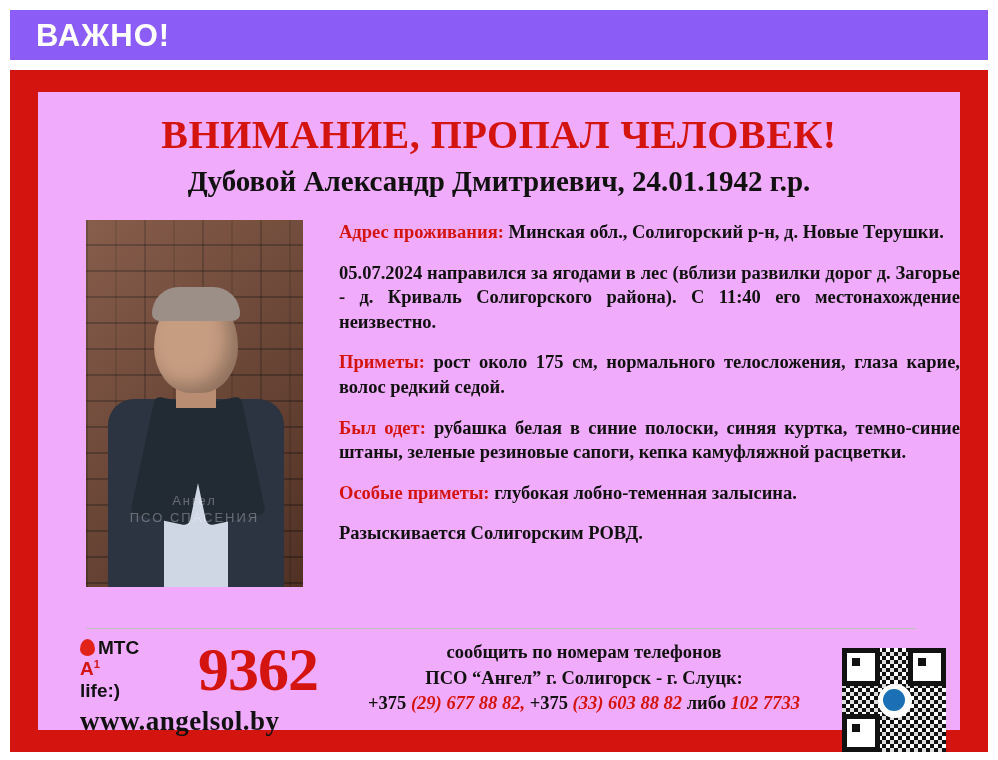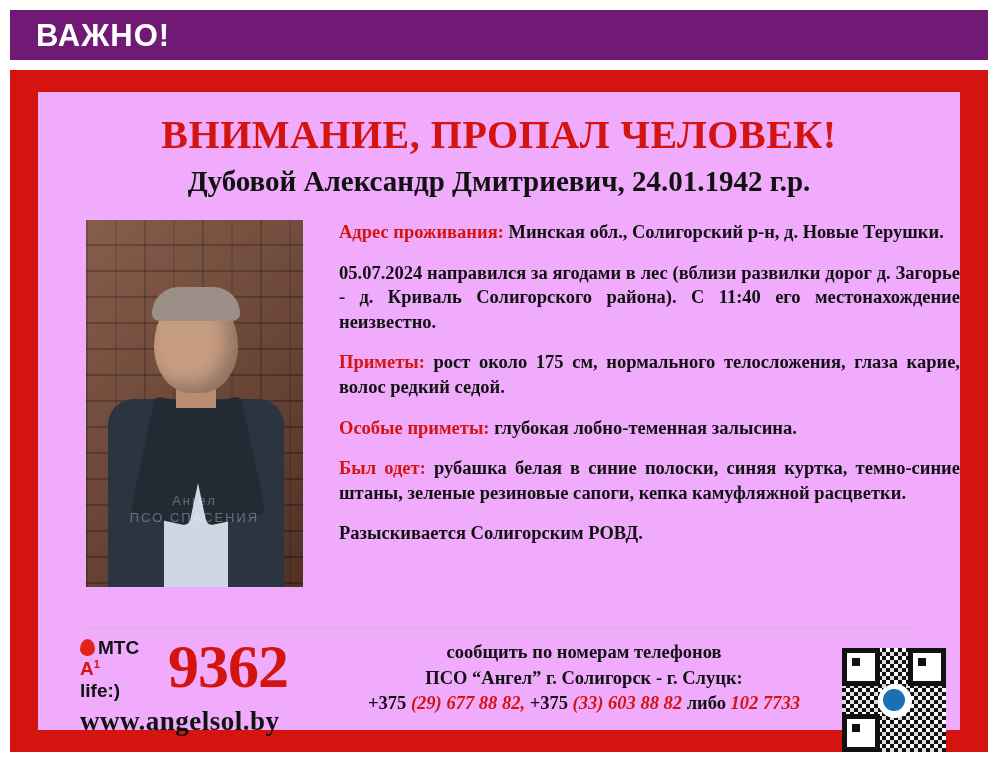--- a/index.html
+++ b/index.html
@@ -28,21 +28,21 @@
     width: 998px;
     height: 68px;
     background: #ffffff;
   }
   .important-bar-inner {
     position: absolute;
     left: 10px;
     top: 10px;
     width: 978px;
     height: 50px;
-    background: #701a75;
+    background: #8b5cf6;
     display: flex;
     align-items: center;
   }
   .important-text {
     color: #ffffff;
     font-family: "Liberation Sans", sans-serif;
     font-weight: bold;
     font-size: 31px;
     letter-spacing: 1px;
     padding-left: 26px;
@@ -255,21 +255,22 @@
     display: flex;
   }
   .phone-block {
     width: 262px;
     margin-left: 42px;
     flex: 0 0 auto;
     position: relative;
   }
   .op-row {
     display: flex;
-    align-items: flex-start;
+    align-items: center;
+    gap: 30px;
   }
   .op-labels {
     width: 88px;
   }
   .mts {
     display: flex;
     align-items: center;
     font-family: "Liberation Sans", sans-serif;
     font-weight: bold;
     font-size: 19px;
@@ -428,27 +429,27 @@
           </p>
 
           <p class="para">05.07.2024 направился за ягодами в лес (вблизи развилки дорог д. Загорье - д. Криваль Солигорского района). С 11:40 его местонахождение неизвестно.</p>
 
           <p class="para">
             <span class="lbl">Приметы:</span>
             <span>рост около 175 см, нормального телосложения, глаза карие, волос редкий седой.</span>
           </p>
 
           <p class="para">
+            <span class="lbl">Был одет:</span>
+            <span>рубашка белая в синие полоски, синяя куртка, темно-синие штаны, зеленые резиновые сапоги, кепка камуфляжной расцветки.</span>
+          </p>
+
+          <p class="para">
             <span class="lbl">Особые приметы:</span>
             <span>глубокая лобно-теменная залысина.</span>
-          </p>
-
-          <p class="para">
-            <span class="lbl">Был одет:</span>
-            <span>рубашка белая в синие полоски, синяя куртка, темно-синие штаны, зеленые резиновые сапоги, кепка камуфляжной расцветки.</span>
           </p>
 
           <p class="para">Разыскивается Солигорским РОВД.</p>
 
         </div>
       </div>
 
       <div class="divider"></div>
 
       <div class="footer">

